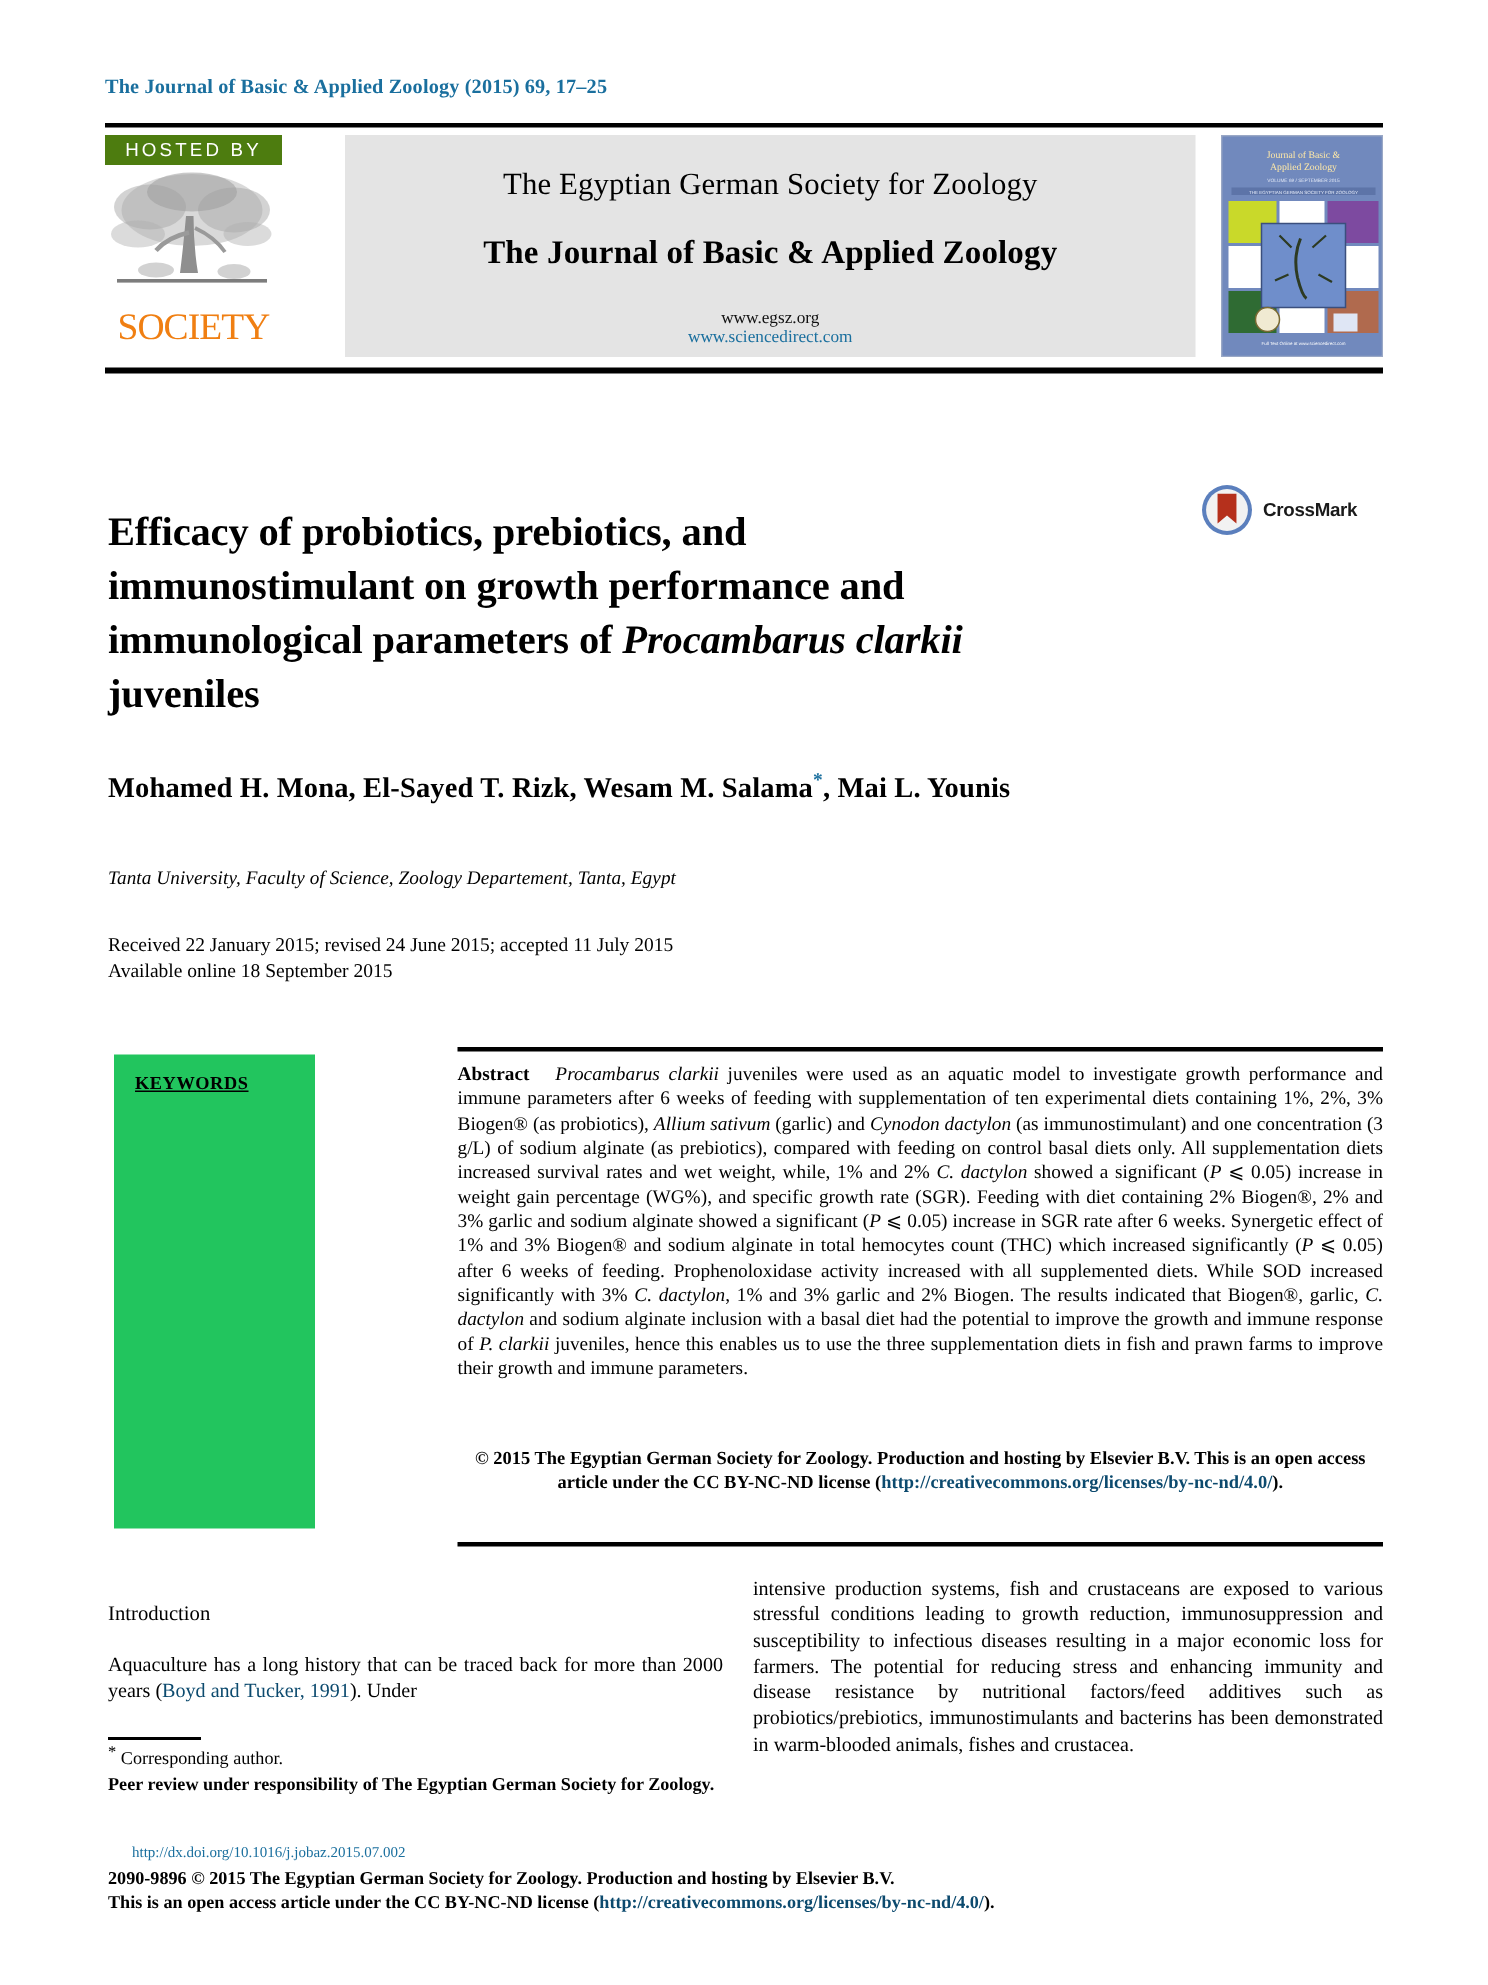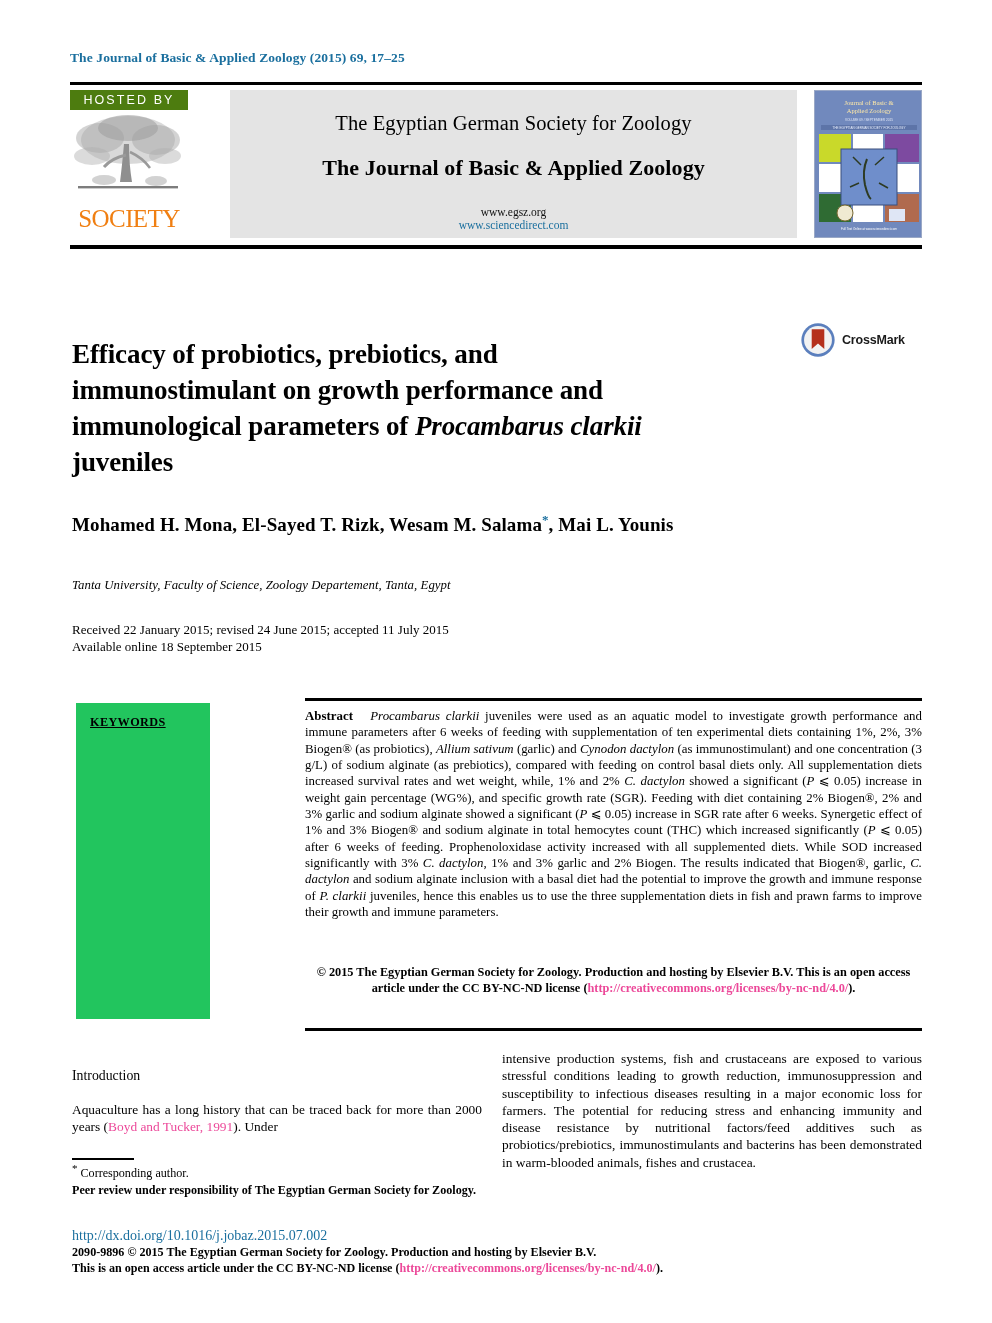--- a/index.html
+++ b/index.html
@@ -237,21 +237,21 @@
   .abs-copy {
     position: absolute;
     left: 305px;
     top: 965px;
     width: 617px;
     font-size: 12.3px;
     line-height: 15.6px;
     text-align: center;
     font-weight: bold;
   }
-  a, .link { color: #ec4899; text-decoration: none; }
+  a, .link { color: #0c4a6e; text-decoration: none; }
 
   
   .col-left {
     position: absolute;
     left: 72px;
     top: 1068px;
     width: 410px;
   }
   .col-right {
     position: absolute;
@@ -295,21 +295,21 @@
 
   .footer {
     position: absolute;
     left: 72px;
     top: 1228px;
     width: 850px;
     font-size: 12.1px;
     line-height: 16.2px;
     font-weight: bold;
   }
-  .footer .doi { color: #1a6f9e; font-weight: normal; font-size: 14px; }
+  .footer .doi { color: #1a6f9e; font-weight: normal; font-size: 10px; margin-left: 16px; }
 </style>
 </head>
 <body>
 
 <div class="page">
 
   <div class="runhead">The Journal of Basic &amp; Applied Zoology (2015) 69, 17–25</div>
   <div class="rule-thick" id="rule-top"></div>
 
   <div class="masthead">

